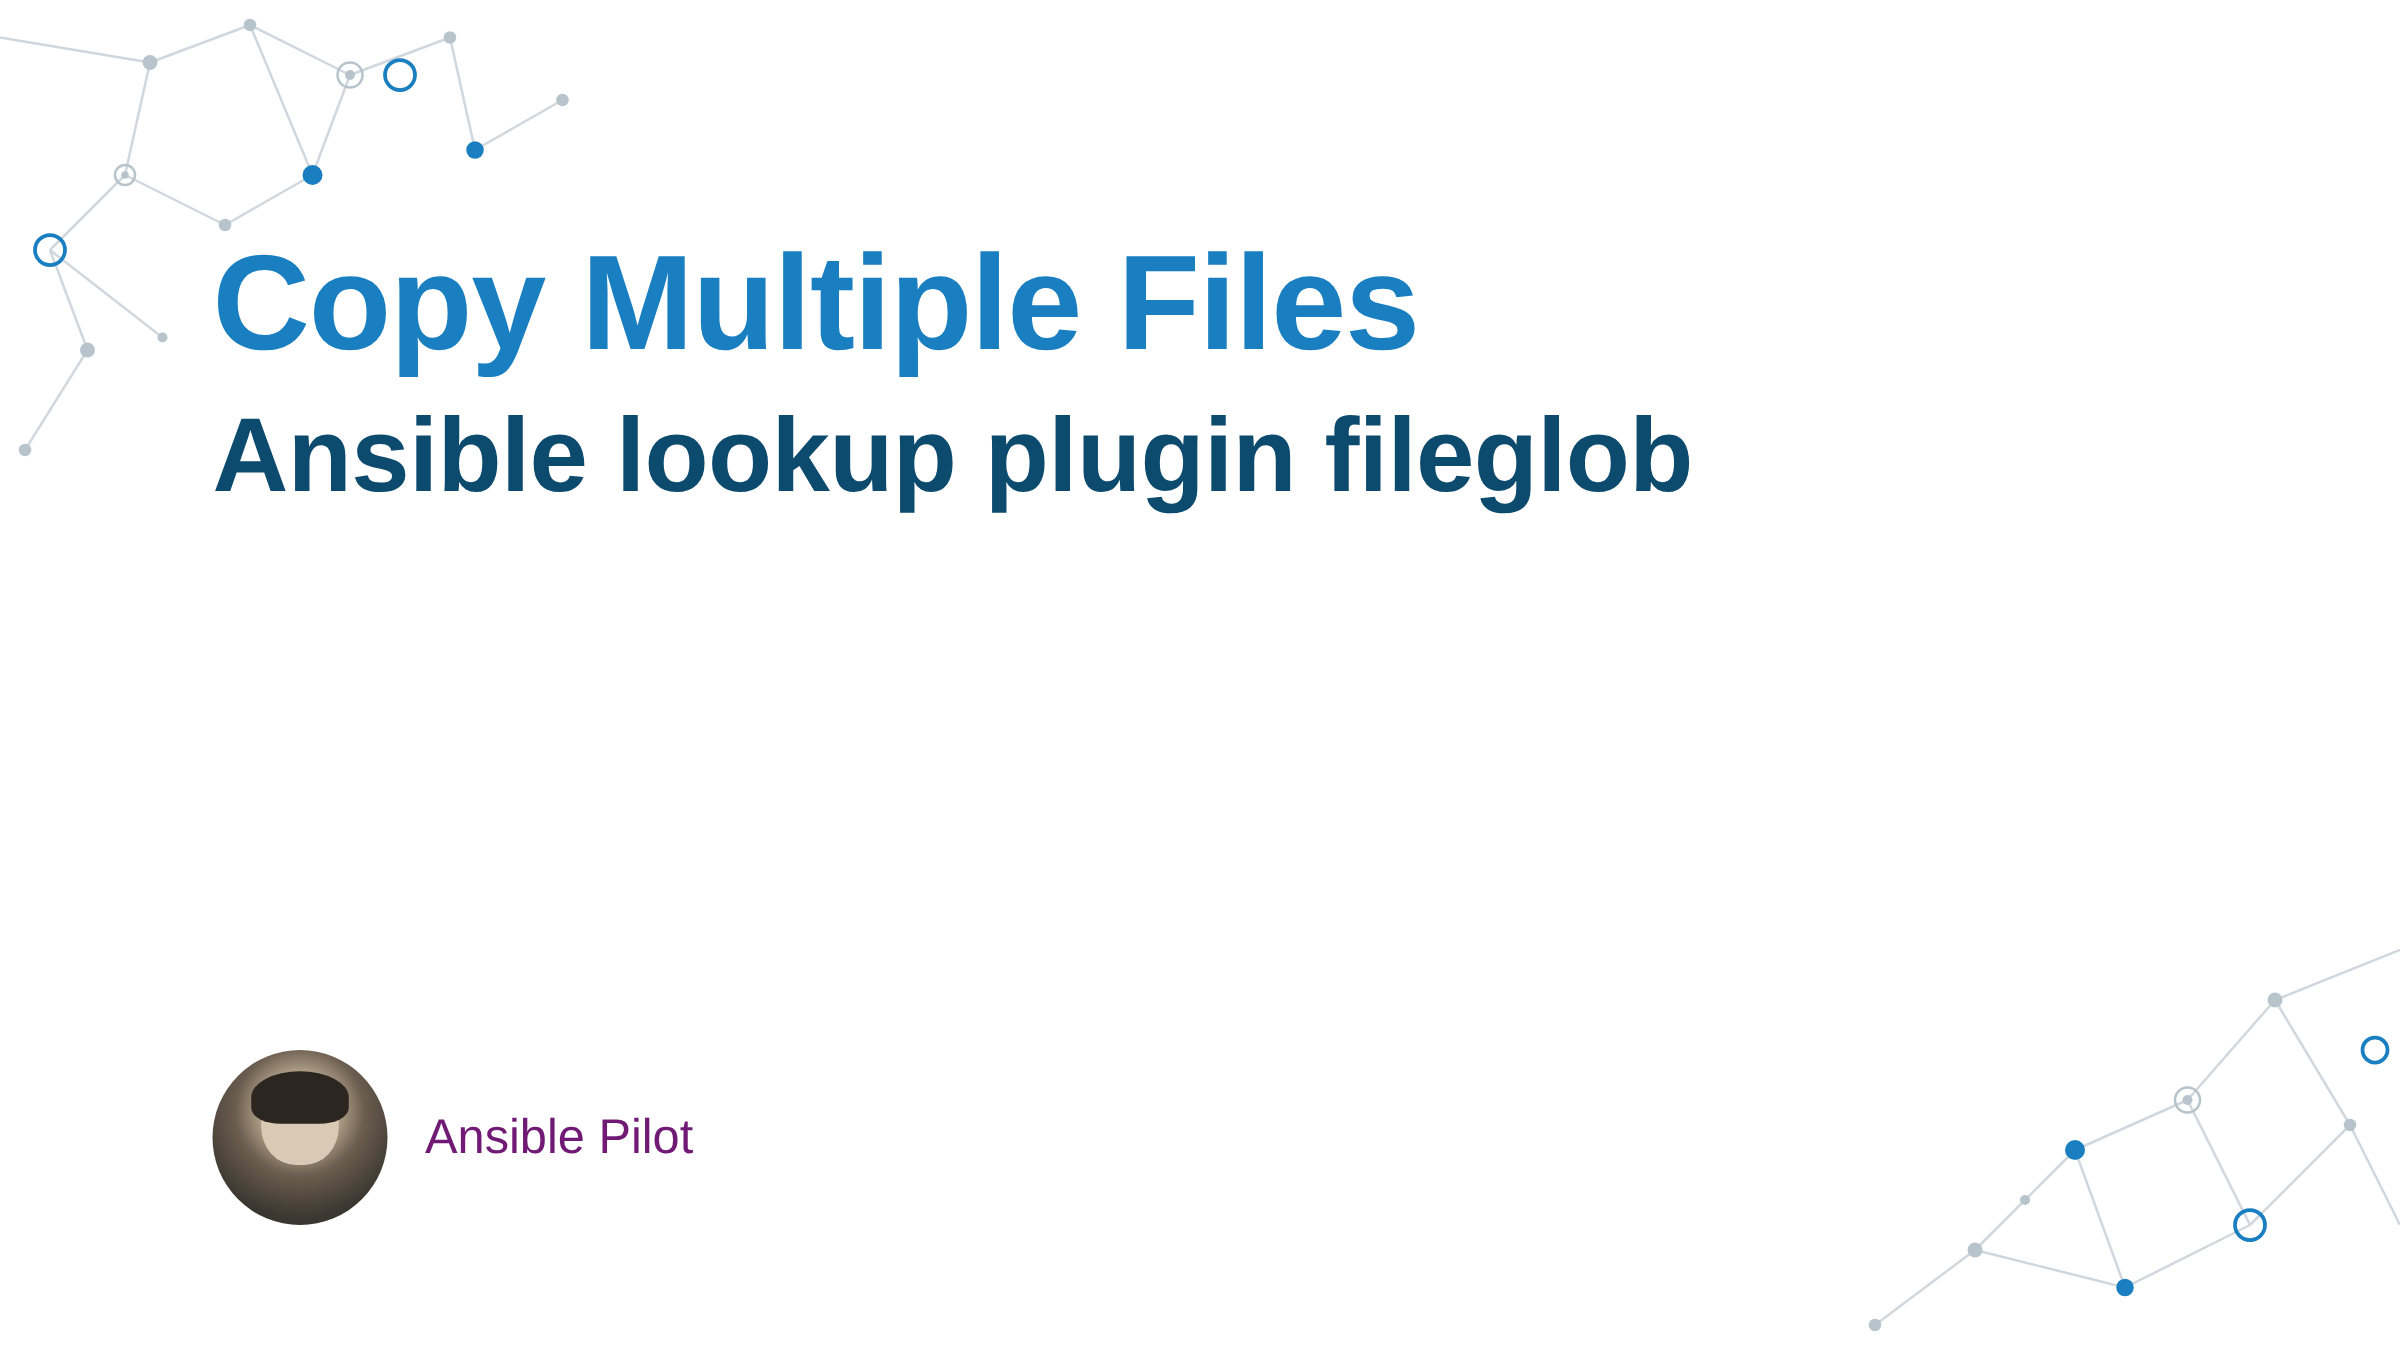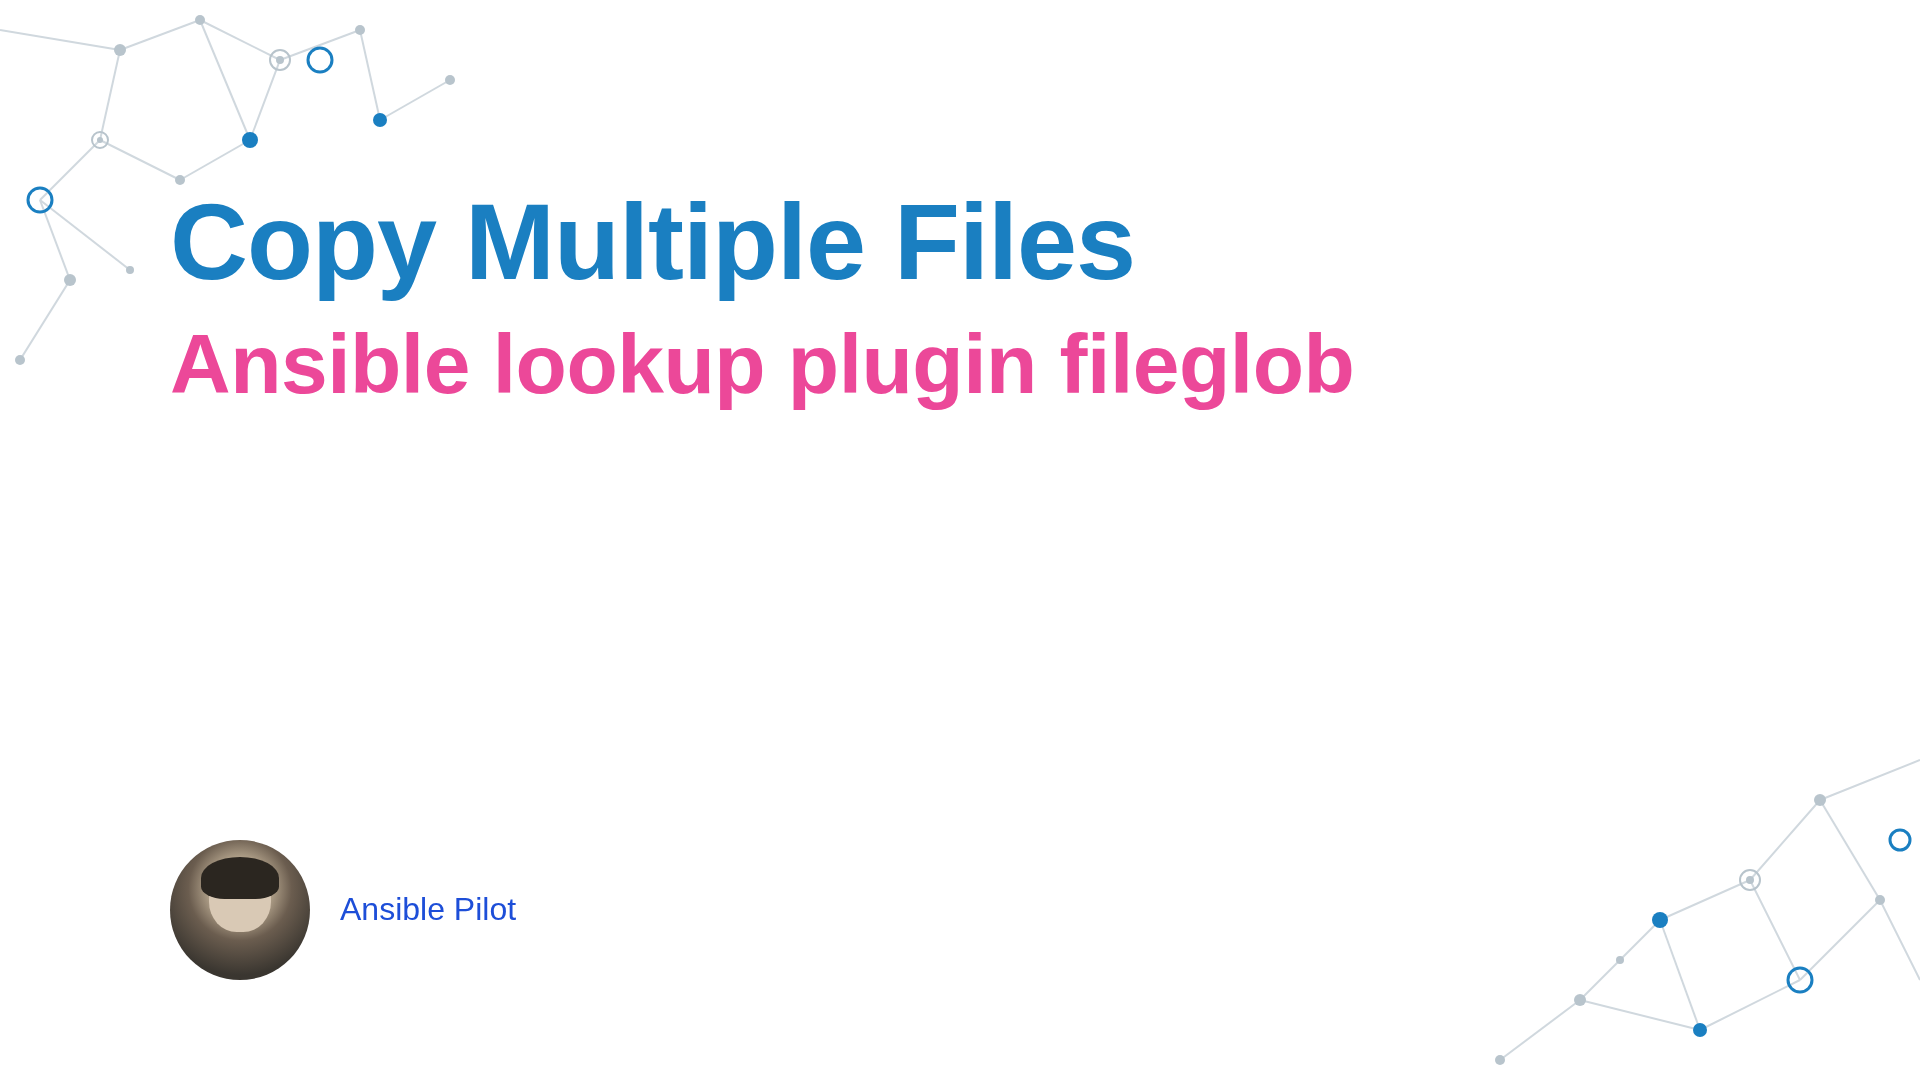--- a/index.html
+++ b/index.html
@@ -20,21 +20,21 @@
     .title {
       font-size: 108px;
       font-weight: 700;
       color: #1a7fc1;
       line-height: 1.15;
       letter-spacing: -1px;
     }
     .subtitle {
       font-size: 84px;
       font-weight: 600;
-      color: #ec4899;
+      color: #0c4a6e;
       line-height: 1.2;
       margin-top: 10px;
       letter-spacing: -0.5px;
     }
     .author-section {
       position: absolute;
       bottom: 100px;
       left: 170px;
       display: flex;
       align-items: center;
@@ -73,23 +73,23 @@
       display: flex;
       flex-direction: column;
     }
     .author-name {
       font-size: 42px;
       font-weight: 700;
       color: #2a2a2a;
       line-height: 1.3;
     }
     .author-role {
-      font-size: 32px;
+      font-size: 39px;
       font-weight: 400;
-      color: #1d4ed8;
+      color: #701a75;
       line-height: 1.3;
     }
     .network-decoration {
       position: absolute;
       pointer-events: none;
     }
     .network-top-left {
       top: 0;
       left: 0;
       width: 520px;

